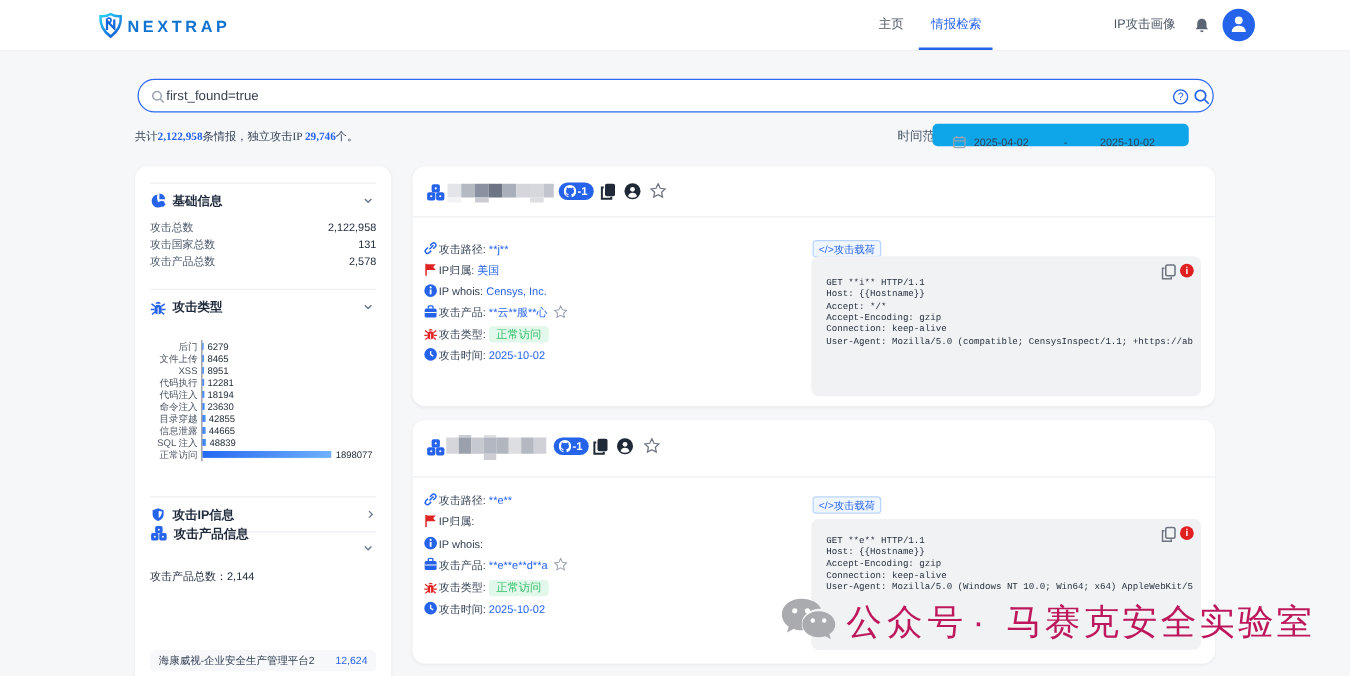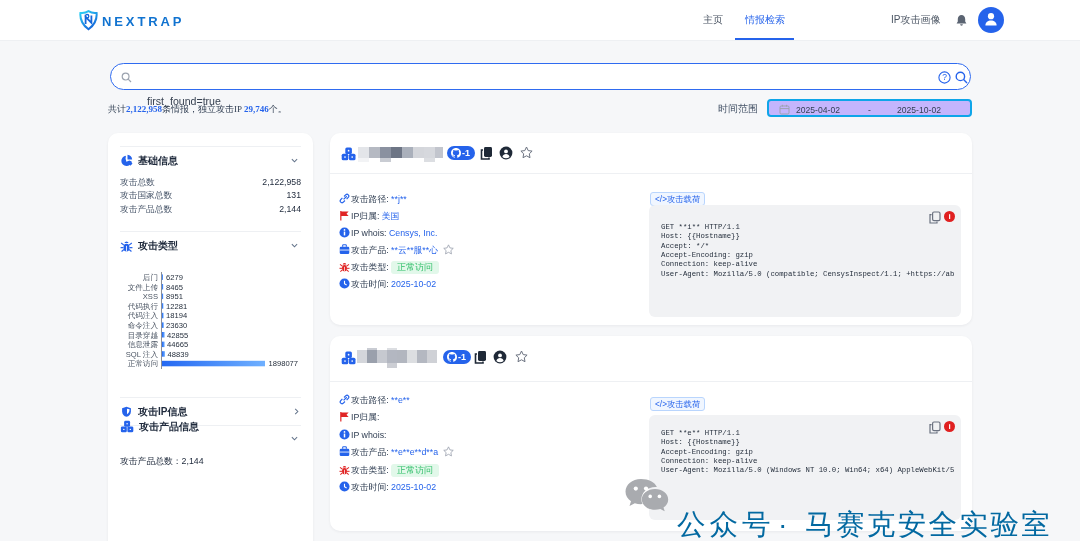--- a/index.html
+++ b/index.html
@@ -6,26 +6,26 @@
 html,body { width:1080px; height:541px; overflow:hidden; }
 body { position:relative; background:#f6f7f9; font-family:"Liberation Sans",sans-serif; color:#334155; }
 .abs { position:absolute; }
 
 .header { position:absolute; left:0; top:0; width:1080px; height:41px; background:#fff; border-bottom:1px solid #eef0f3; }
 .nav { position:absolute; top:0; height:40px; line-height:40px; font-size:10px; color:#4b5563; }
 .nav.active { color:#2563eb; }
 .underline { position:absolute; left:735px; top:38px; width:59px; height:2px; background:#2563eb; }
 
 .search { position:absolute; left:110px; top:63px; width:861px; height:27px; border:1px solid #2f6bf0; border-radius:14px; background:#fff; }
-.search .q { position:absolute; left:36px; top:7px; font-size:10.6px; color:#374151; line-height:13px;margin-top:24px; }
+.search .q { position:absolute; left:22px; top:7px; font-size:10.6px; color:#374151; line-height:13px; }
 
 .stats { position:absolute; left:108px; top:103px; font-size:9px; color:#334155;font-family:Liberation Serif, serif; }
 .stats b { color:#2563eb; }
 .trlabel { position:absolute; left:718px; top:102px; font-size:10px; color:#475569;font-family:Liberation Mono, monospace; }
-.trbox { position:absolute; left:767px; top:99px; width:205px; height:18px; background:#c4b5fd; border:2px solid #0ea5e9; border-radius:4px; font-size:8.6px; color:#334155; }
+.trbox { position:absolute; left:746px; top:99px; width:205px; height:18px; background:#0ea5e9; border:6px solid #0ea5e9; border-radius:4px; font-size:8.6px; color:#334155; }
 .trbox .d1 { position:absolute; left:27px; top:4px; }
 .trbox .dd { position:absolute; left:99px; top:4px; }
 .trbox .d2 { position:absolute; left:128px; top:4px; }
 
 .card { position:absolute; background:#fff; border-radius:10px; box-shadow:0 1px 3px rgba(15,23,42,.06); }
 .sidebar { left:108px; top:133px; width:205px; height:430px; }
 .sdiv { position:absolute; left:12px; width:181px; height:1px; background:#eef0f3; }
 .sectitle { position:absolute; left:12px; font-size:10px; font-weight:bold; color:#1e293b; }
 .sectitle .ic { display:inline-block; vertical-align:-3px; margin-right:5px; }
 .chev { position:absolute; width:7px; height:7px; }
@@ -42,21 +42,21 @@
 .drow .ic { display:inline-block; width:11px; vertical-align:-2px; margin-right:1.5px; }
 .drow b { font-weight:normal; color:#2563eb; }
 .gpill { display:inline-block; background:#e2f8ea; color:#2fbe68; border-radius:3px; padding:1px 6px; font-size:9px; line-height:11px; }
 .paybtn { position:absolute; height:14px; line-height:13px; background:#f0f6ff; border:1px solid #b9d5fd; border-radius:3px; color:#2563eb; font-size:8.3px; padding:0 4px; }
 .codebox { position:absolute; left:319px; width:312px; background:#f1f2f4; border-radius:6px; }
 .code { position:absolute; left:12px; font-family:"Liberation Mono",monospace; font-size:7.3px; line-height:9.35px; color:#1f2937; white-space:pre; }
 
 .mosaic { position:absolute; }
 .mosaic div { position:absolute; }
 
-.wm { position:absolute; top:508px; font-size:28.5px; letter-spacing:4px; color:#0369a1; white-space:nowrap; line-height:33px; }
+.wm { position:absolute; top:482px; font-size:28.5px; letter-spacing:4px; color:#be185d; white-space:nowrap; line-height:33px; }
 </style>
 </head>
 <body>
 <div class="header">
   <svg class="abs" style="left:79px;top:10px" width="110" height="21" viewBox="0 0 110 21">
     <defs>
       <linearGradient id="lg1" x1="0" y1="0" x2="0.6" y2="1">
         <stop offset="0" stop-color="#2bd4f6"></stop>
           <stop offset="1" stop-color="#1567da"></stop>
       </linearGradient>
@@ -119,21 +119,21 @@
           <path fill="#2563eb" d="M8.1 0.9 A5.6 5.6 0 0 1 13.1 5.9 L8.1 5.9 Z"></path>
           <path fill="#2563eb" d="M9 7.5 A3.5 3.5 0 0 1 12.8 9.8 L10.4 12 L8 9 Z" transform="translate(0.6,0.6)"></path>
         </svg>
   </span>基础信息</div>
   <svg class="chev" style="left:183px;top:24px" viewBox="0 0 8 8">
       <path d="M1 2.5 L4 5.5 L7 2.5" fill="none" stroke="#64748b" stroke-width="1.2"></path>
     </svg>
 
   <div class="srow" style="top:44px">攻击总数<span class="v">2,122,958</span></div>
   <div class="srow" style="top:57px">攻击国家总数<span class="v">131</span></div>
-  <div class="srow" style="top:70.5px">攻击产品总数<span class="v">2,144</span></div>
+  <div class="srow" style="top:70.5px">攻击产品总数<span class="v">2,578</span></div>
 
   <div class="sdiv" style="top:98px"></div>
   <div class="sectitle" style="top:106px"><span class="ic">
     <svg width="13" height="13" viewBox="0 0 14 14">
           <g stroke="#2563eb" stroke-width="1.3" fill="none">
             <line x1="4.2" y1="6.6" x2="1.3" y2="4.4"></line>
             <line x1="9.8" y1="6.6" x2="12.7" y2="4.4"></line>
             <line x1="3.8" y1="9.3" x2="0.6" y2="9.3"></line>
             <line x1="10.2" y1="9.3" x2="13.4" y2="9.3"></line>
             <line x1="4.2" y1="11.4" x2="1.7" y2="13.4"></line>
@@ -218,20 +218,21 @@
             <circle cx="4.1" cy="10.1" r="0.8"></circle>
             <circle cx="11.1" cy="10.1" r="0.8"></circle>
           </g>
         </svg>
   </span>攻击产品信息</div>
   <svg class="chev" style="left:183px;top:302px" viewBox="0 0 8 8">
       <path d="M1 2.5 L4 5.5 L7 2.5" fill="none" stroke="#64748b" stroke-width="1.2"></path>
     </svg>
 
   <div class="srow" style="top:323px;color:#1e293b;font-size:8.8px">攻击产品总数：2,144</div>
+  <div class="prow" style="top:386.5px">海康威视-企业安全生产管理平台2<span class="v">12,624</span></div>
 </div>
 
 <div class="card card1">
   <svg class="abs" style="left:11px;top:14px" width="15" height="14" viewBox="0 0 15 14">
       <g fill="#2563eb">
         <rect x="4.3" y="0.4" width="6.6" height="6.6" rx="1.6"></rect>
         <rect x="0.7" y="6.7" width="6.6" height="6.6" rx="1.6"></rect>
         <rect x="7.9" y="6.7" width="6.6" height="6.6" rx="1.6"></rect>
       </g>
       <g fill="#fff">

